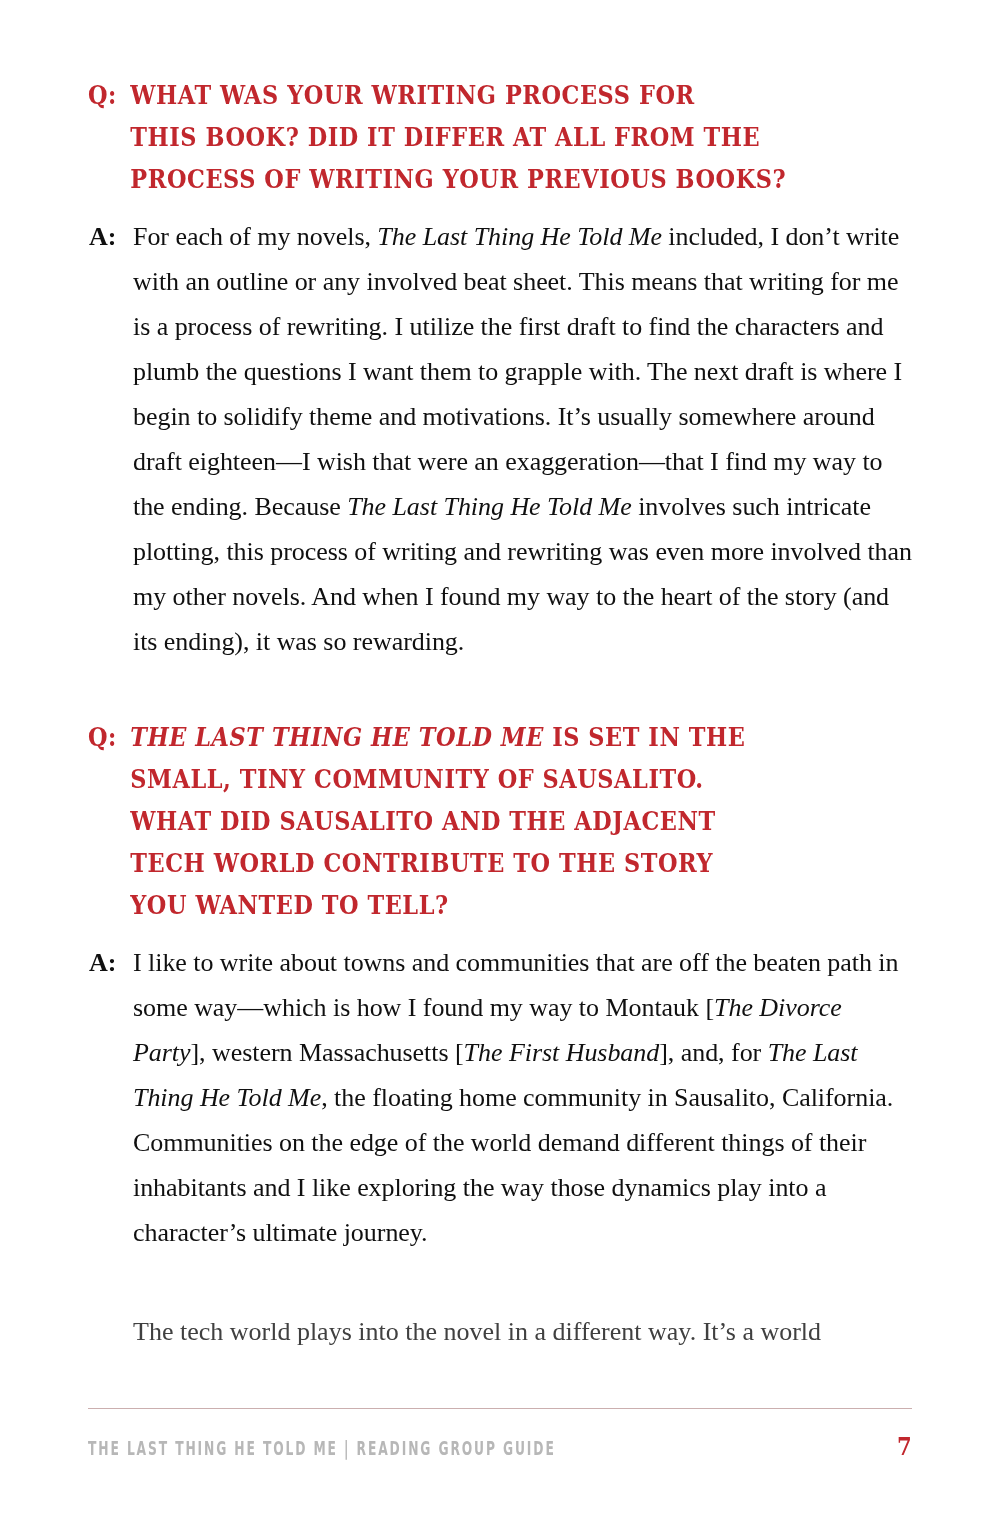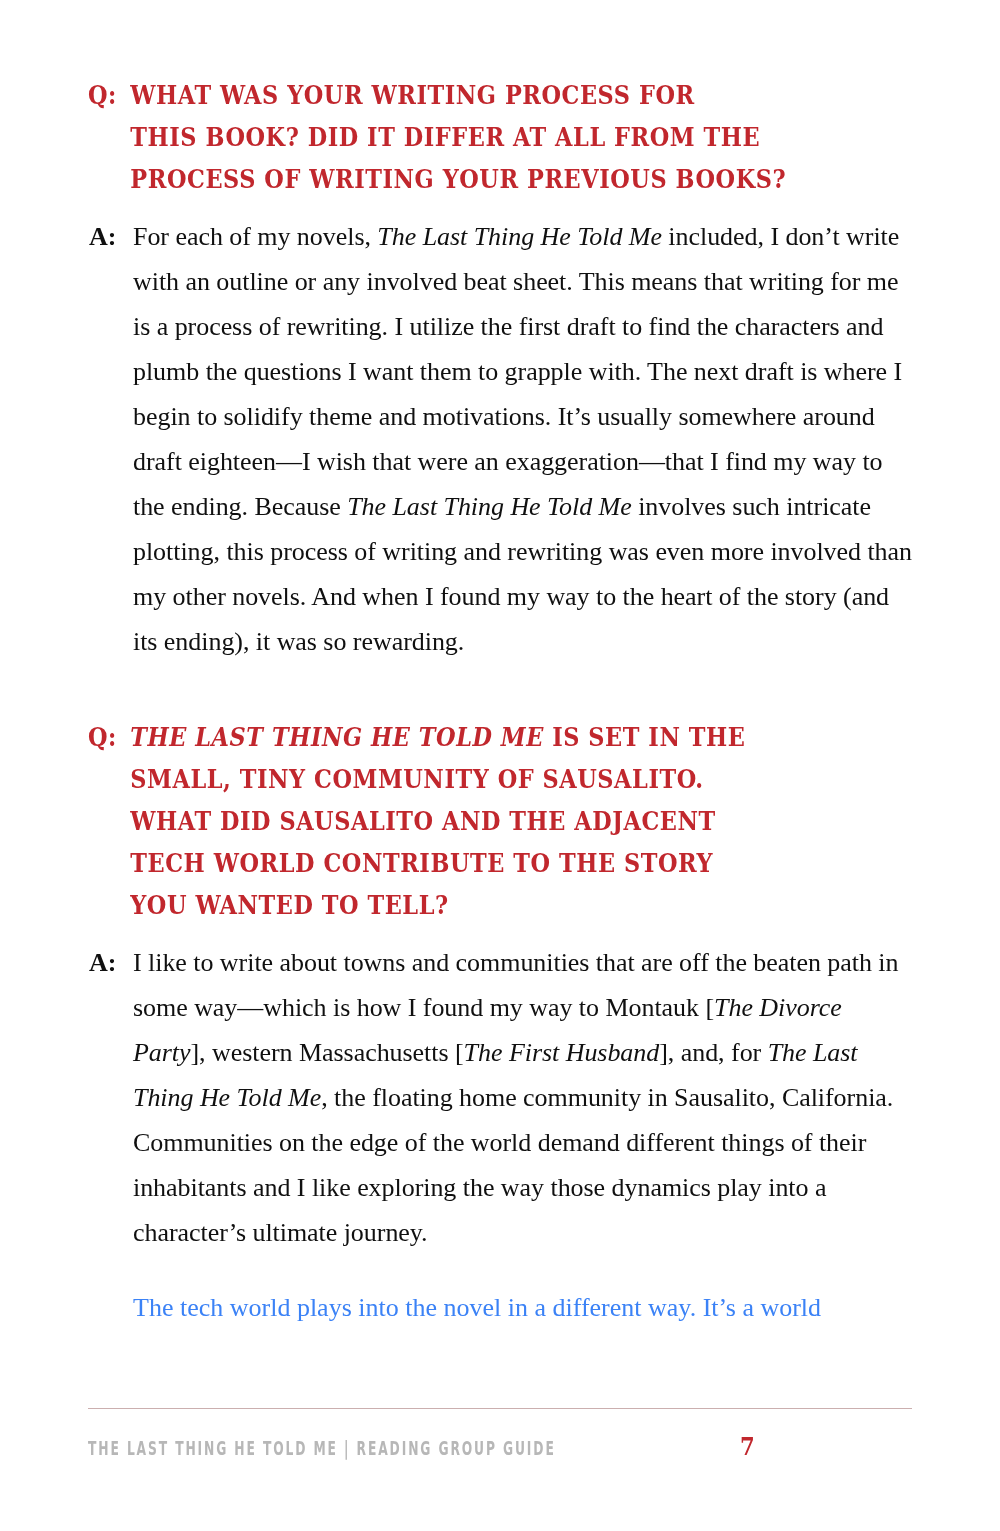--- a/index.html
+++ b/index.html
@@ -90,21 +90,22 @@
   }
   .a-para .title-italic {
     font-style: italic;
   }
 
   .cont-para {
     padding-left: 45px;
     font-family: "Liberation Serif", "DejaVu Serif", serif;
     font-size: 26px;
     line-height: 45px;
-    color: #3b82f6;
+    color: #404040;
+    margin-top: 24px;
   }
 
   .gap-after-answer { height: 52px; }
   .gap-after-heading { height: 14px; }
   .gap-between-paras { height: 30px; }
 
   
   .footer {
     position: absolute;
     left: 88px;
@@ -113,20 +114,21 @@
   }
   .footer-rule {
     width: 100%;
     height: 1px;
     background: #CBAFAF;
     margin-bottom: 23px;
   }
   .footer-row {
     display: flex;
     align-items: baseline;
+    justify-content: space-between;
   }
   .footer-text {
     color: #B7B7B7;
     font-family: "DejaVu Sans Condensed", "Liberation Sans Narrow", "Liberation Sans", sans-serif;
     font-weight: bold;
     font-size: 19px;
     letter-spacing: 2.6px;
     text-transform: uppercase;
     transform: scaleX(0.72);
     transform-origin: left center;

